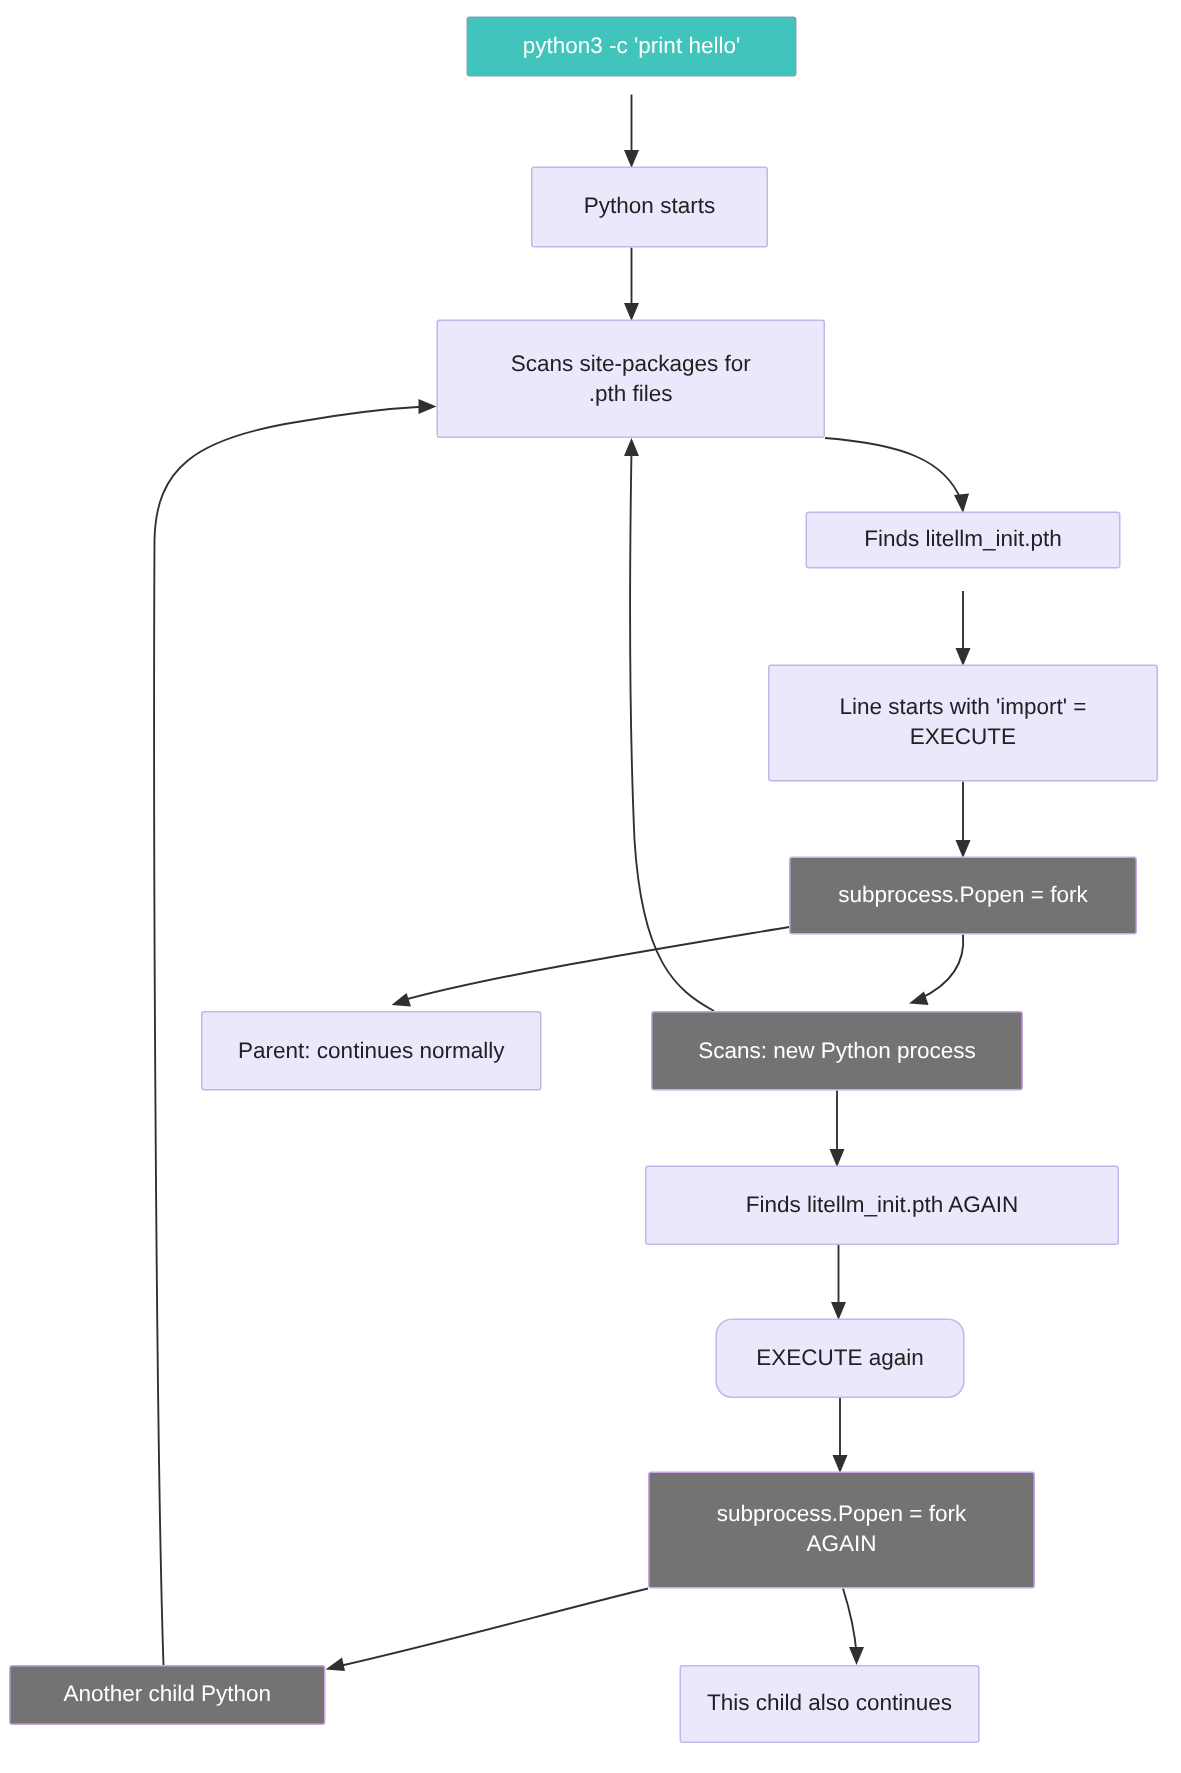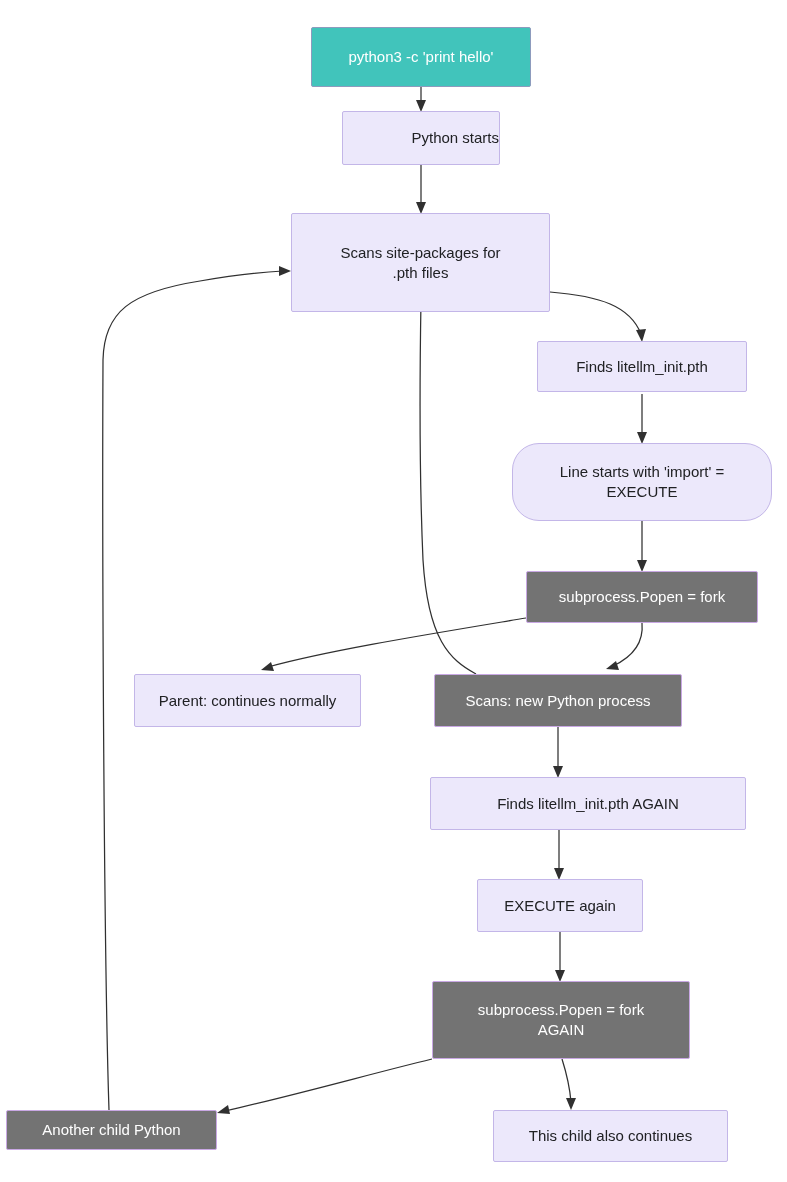--- a/index.html
+++ b/index.html
@@ -134,68 +134,68 @@
       <path class="edge-path" d="M562,1059 C568,1078 570,1090 571,1102"></path>
       <polygon class="arrow-head" points="571,1110 566,1098 576,1098"></polygon>
     </g>
 
     <g>
       <path class="edge-path" d="M109,1110 C104,960 102,560 103,360 C104,312 130,292 200,281 C240,274 265,272 283,271"></path>
       <polygon class="arrow-head" points="291,271 279,266 279,276"></polygon>
     </g>
   </svg>
 
-  <div class="node teal" style="left:311px; top:27px; width:220px; height:60px;">
+  <div class="node teal" style="left:311px; top:11px; width:220px; height:40px;">
     <span>python3 -c 'print hello'</span>
   </div>
 
-  <div class="node lavender" style="left:342px; top:111px; width:158px; height:54px;justify-content:flex-end;">
+  <div class="node lavender" style="left:354px; top:111px; width:158px; height:54px;">
     <span>Python starts</span>
   </div>
 
-  <div class="node lavender" style="left:291px; top:213px; width:259px; height:99px;">
+  <div class="node lavender" style="left:291px; top:213px; width:259px; height:79px;">
     <span>Scans site-packages for
 .pth files</span>
   </div>
 
-  <div class="node lavender" style="left:537px; top:341px; width:210px; height:51px;">
+  <div class="node lavender" style="left:537px; top:341px; width:210px; height:38px;">
     <span>Finds litellm_init.pth</span>
   </div>
 
-  <div class="node lavender" style="left:512px; top:443px; width:260px; height:78px;border-radius:27px;">
+  <div class="node lavender" style="left:512px; top:443px; width:260px; height:78px;">
     <span>Line starts with 'import' =
 EXECUTE</span>
   </div>
 
   <div class="node red" style="left:526px; top:571px; width:232px; height:52px;">
     <span>subprocess.Popen = fork</span>
   </div>
 
   <div class="node lavender" style="left:134px; top:674px; width:227px; height:53px;">
     <span>Parent: continues normally</span>
   </div>
 
   <div class="node red" style="left:434px; top:674px; width:248px; height:53px;">
     <span>Scans: new Python process</span>
   </div>
 
   <div class="node lavender" style="left:430px; top:777px; width:316px; height:53px;">
     <span>Finds litellm_init.pth AGAIN</span>
   </div>
 
-  <div class="node lavender" style="left:477px; top:879px; width:166px; height:53px;">
+  <div class="node lavender" style="left:477px; top:879px; width:166px; height:53px;border-radius:11px;">
     <span>EXECUTE again</span>
   </div>
 
   <div class="node red" style="left:432px; top:981px; width:258px; height:78px;">
     <span>subprocess.Popen = fork
 AGAIN</span>
   </div>
 
   <div class="node red" style="left:6px; top:1110px; width:211px; height:40px;">
     <span>Another child Python</span>
   </div>
 
-  <div class="node lavender" style="left:453px; top:1110px; width:235px; height:52px;margin-left:40px;">
+  <div class="node lavender" style="left:453px; top:1110px; width:200px; height:52px;">
     <span>This child also continues</span>
   </div>
 
 </div>
 
 </body></html>

